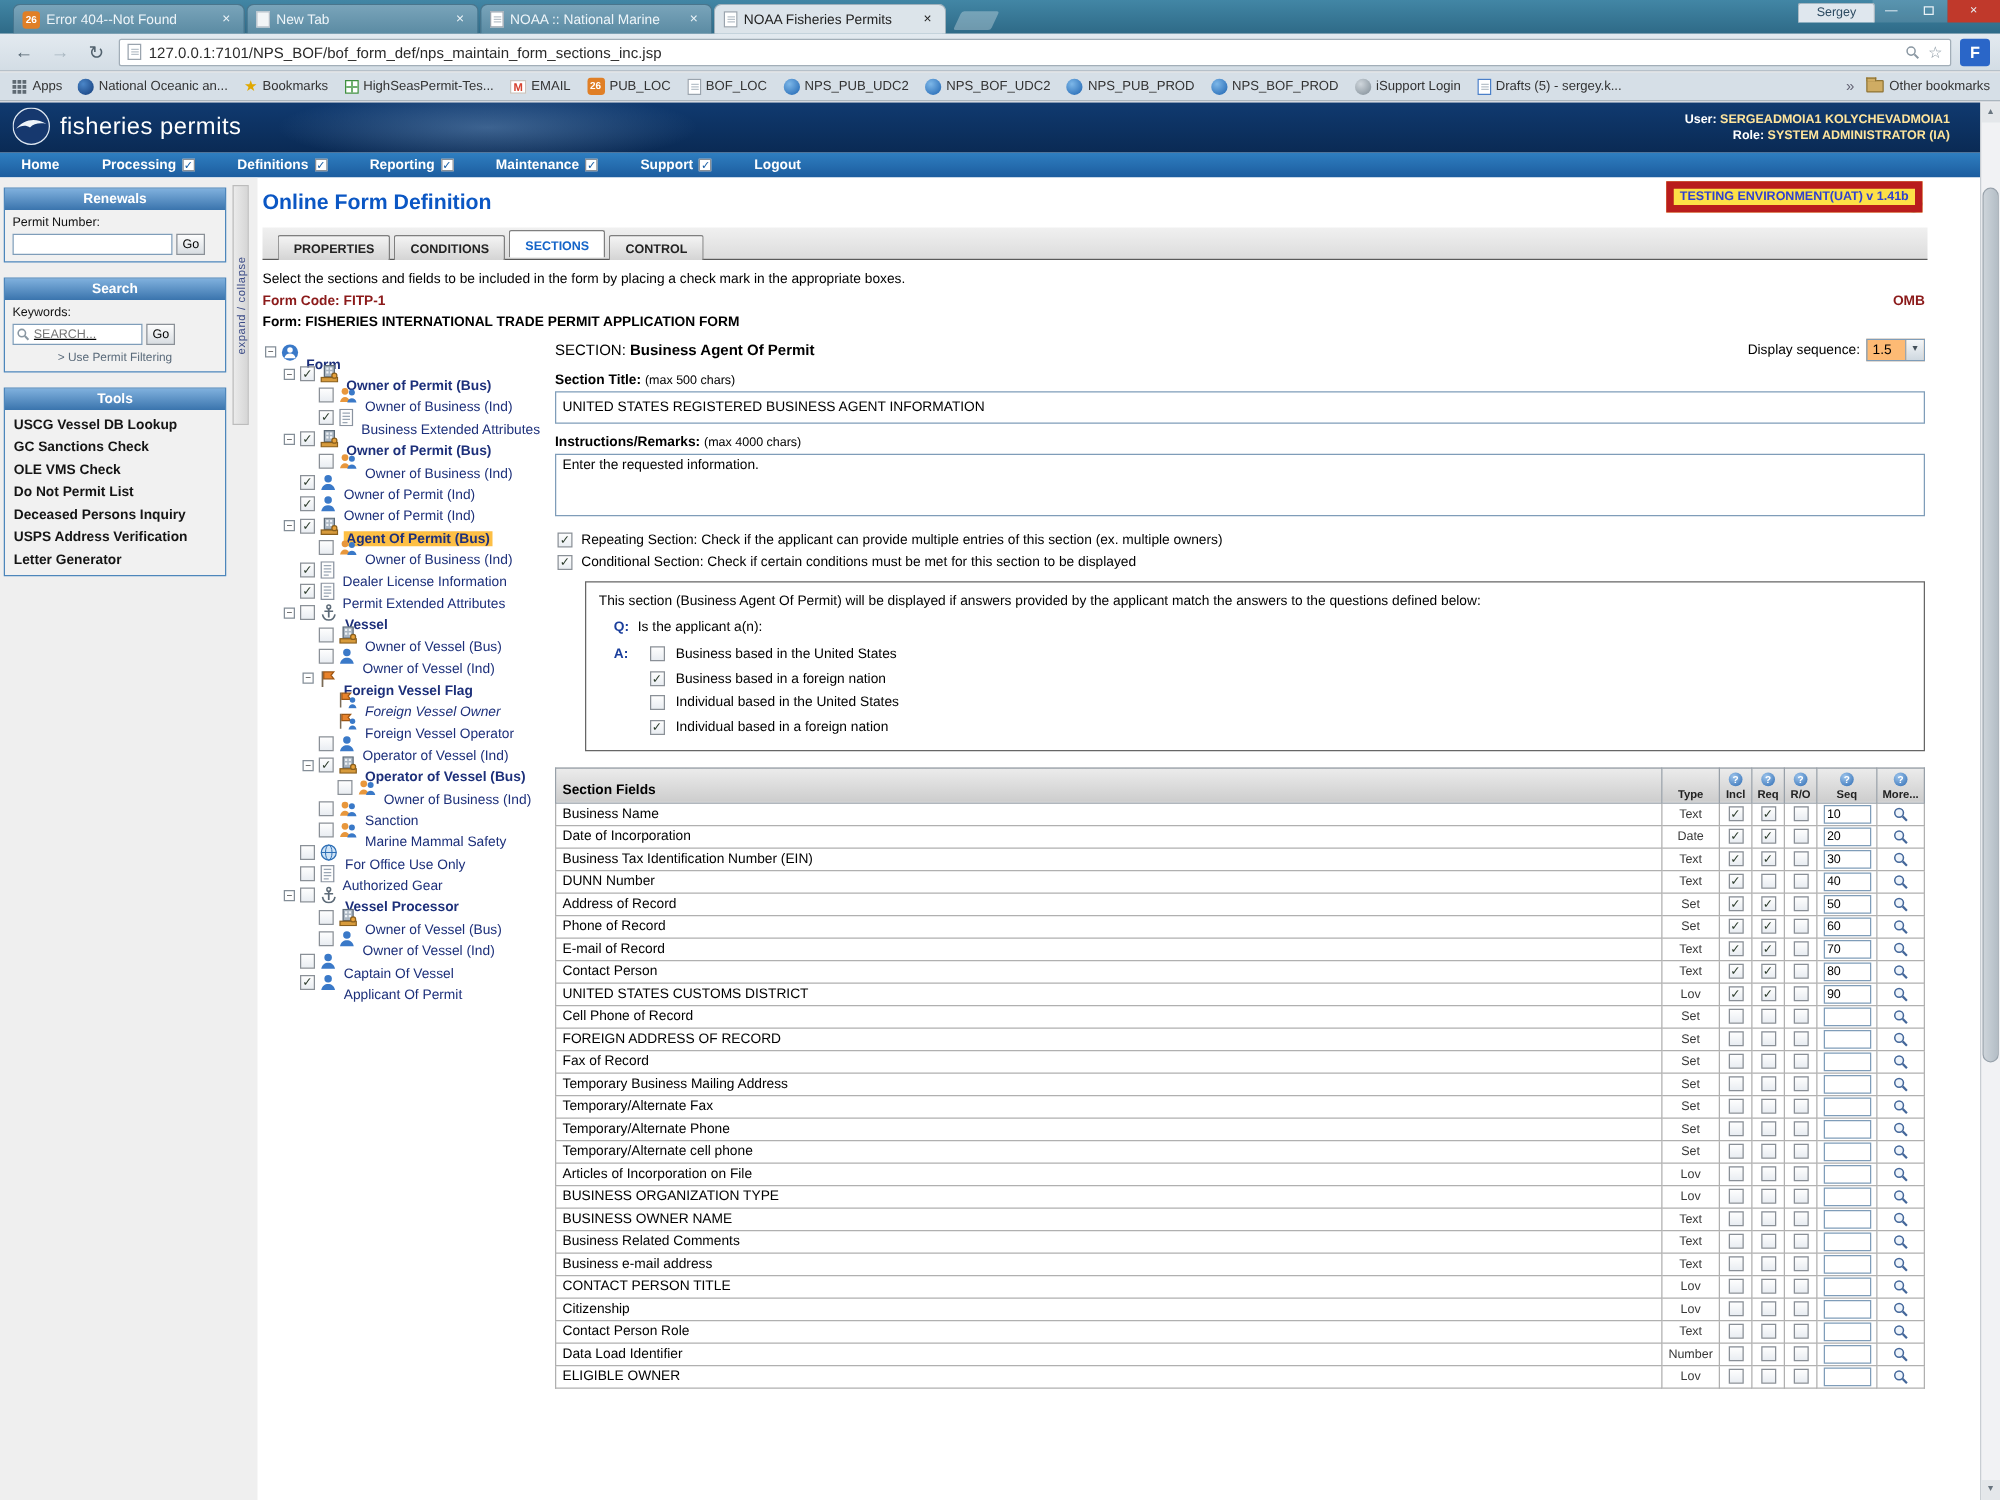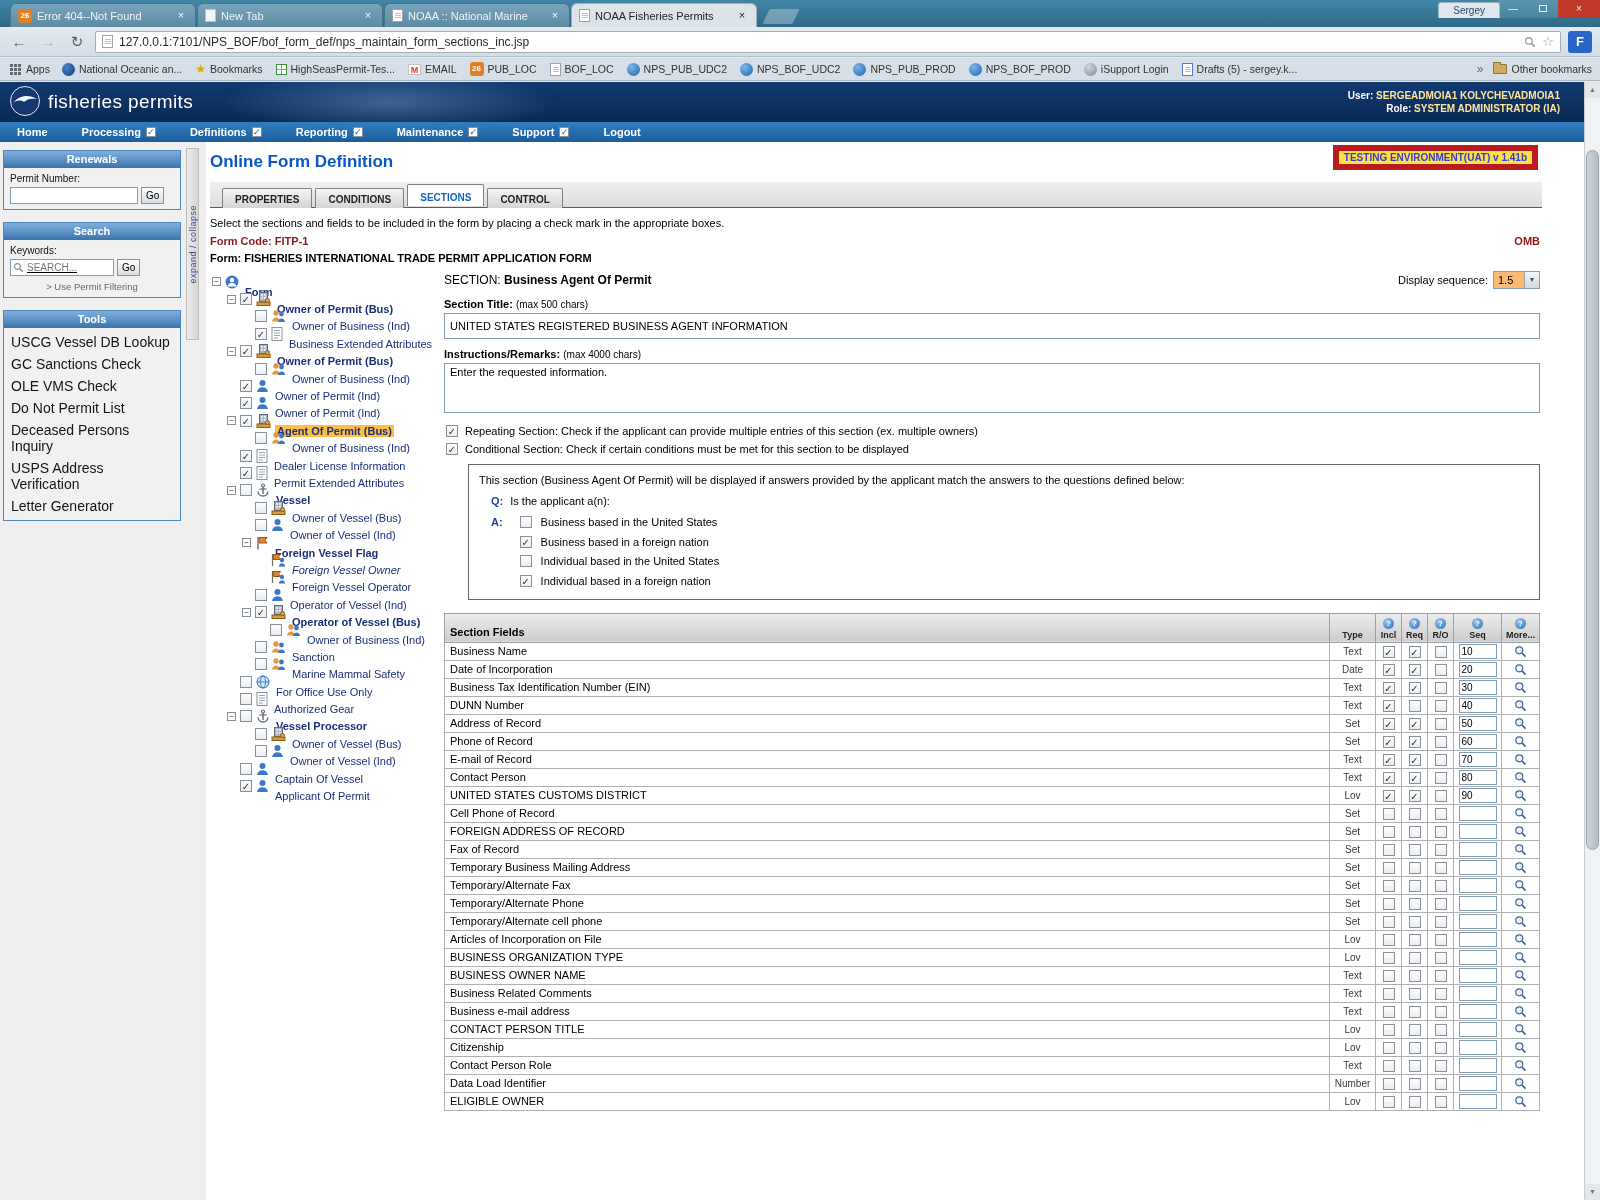--- a/index.html
+++ b/index.html
@@ -90,21 +90,21 @@
   .panel-h{height:17px;line-height:17px;text-align:center;color:#fff;font-weight:bold;font-size:11px;
     background:linear-gradient(180deg,#7fb0dd,#3a74ad);}
   .panel-b{padding:5px 6px;}
   .fld-sm{font-size:10px;margin-bottom:3px;color:#111;}
   .inp{height:17px;border:1px solid #7f9db9;background:#fff;font-size:10px;padding:0 3px;font-family:inherit;}
   .btn-go{font-size:10px;height:17px;padding:0 4px;border:1px solid #8a9097;background:linear-gradient(#fdfdfd,#d8dde2);margin-left:3px;}
   .search-wrap{position:relative;display:inline-block;}
   .search-wrap svg{position:absolute;left:3px;top:3px;}
   .search-inp{padding-left:16px;width:104px;text-decoration:underline;}
   .filter-link{margin-top:5px;font-size:9.5px;color:#5a6a7a;text-align:center;}
-  .tool-item{font-weight:normal;color:#141414;padding:3px 5px;font-size:14px;}
+  .tool-item{font-weight:bold;color:#141414;padding:3px 5px;font-size:11px;}
   .expstrip{position:absolute;left:186px;top:6px;width:13px;height:192px;
     background:linear-gradient(90deg,#ebebeb,#d6d6d6);border:1px solid #bcbcbc;
     display:flex;align-items:center;justify-content:center;}
   .expstrip span{writing-mode:vertical-rl;transform:rotate(180deg);font-size:9px;color:#3a4a86;letter-spacing:.5px;}
 
   
   .main{position:absolute;left:210px;top:0;right:42px;bottom:0;}
   .page-title{margin-top:10px;font-size:17px;font-weight:bold;color:#0b57c4;}
   .top-icons{position:absolute;top:12px;right:4px;display:flex;gap:12px;align-items:center;}
   .info-ic{display:inline-block;width:14px;height:14px;border-radius:50%;background:radial-gradient(circle at 35% 30%,#8cb8e8,#1d5fae);

